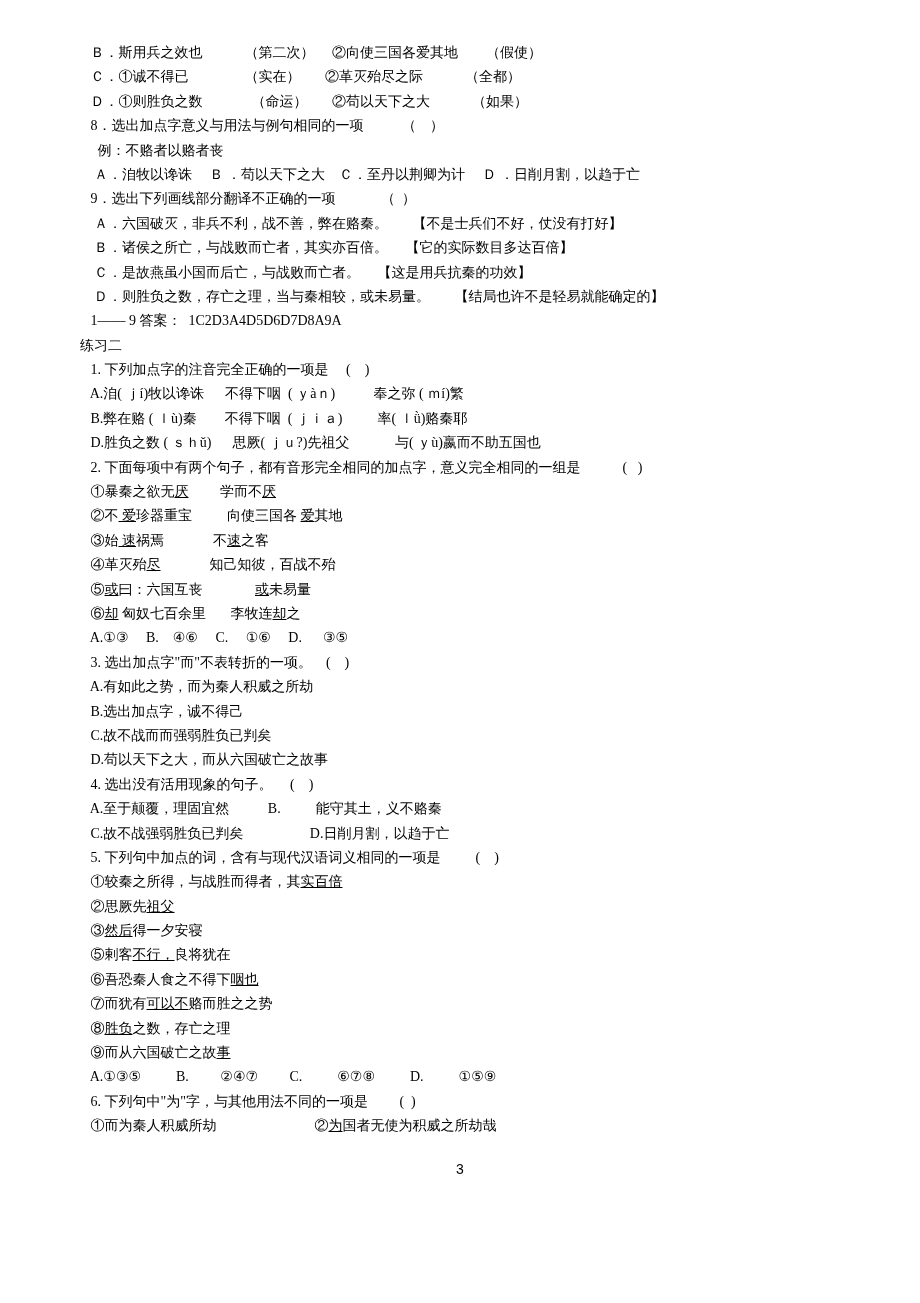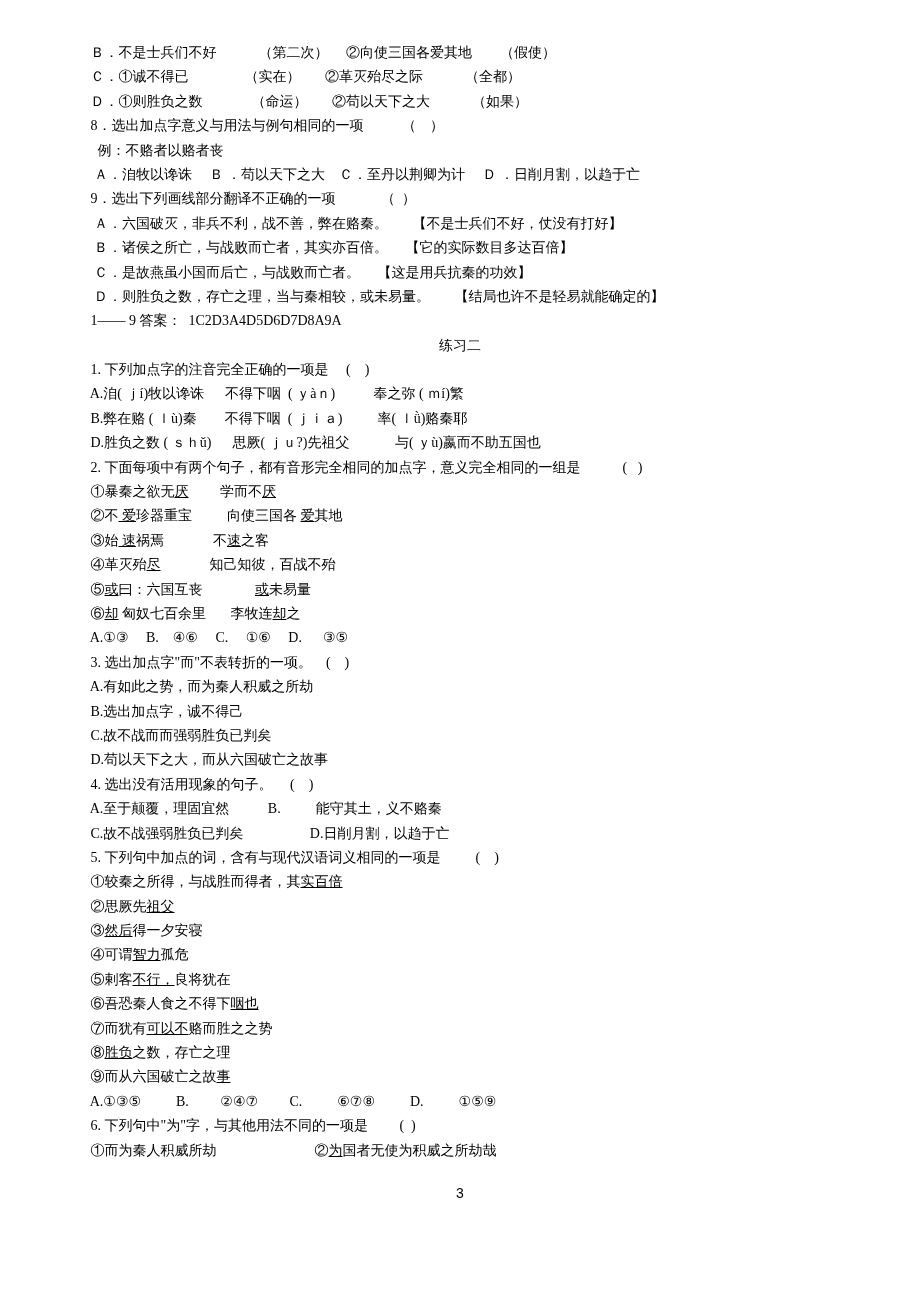--- a/index.html
+++ b/index.html
@@ -11,36 +11,35 @@
       margin: 0;
       padding: 40px 80px;
       width: 920px;
       box-sizing: border-box;
     }
     .line {
       margin: 2px 0;
       white-space: pre;
     }
     .center {
-      text-align: center;
     }
     .underline {
       text-decoration: underline;
     }
     .page-num {
       text-align: center;
       margin-top: 20px;
       font-family: sans-serif;
     }
   </style>
 </head>
 <body>
 
 <div id="content">
-    <div class="line">   Ｂ．不是士兵们不好            （第二次）     ②向使三国各爱其地        （假使）</div>
+    <div class="line">   Ｂ．斯用兵之效也            （第二次）     ②向使三国各爱其地        （假使）</div>
     <div class="line">   Ｃ．①诚不得已                （实在）       ②革灭殆尽之际            （全都）</div>
     <div class="line">   Ｄ．①则胜负之数              （命运）       ②苟以天下之大            （如果）</div>
     <div class="line">   8．选出加点字意义与用法与例句相同的一项           （    ）</div>
     <div class="line">     例：不赂者以赂者丧</div>
     <div class="line">    Ａ．洎牧以谗诛     Ｂ ．苟以天下之大    Ｃ．至丹以荆卿为计     Ｄ ．日削月割，以趋于亡</div>
     <div class="line">   9．选出下列画线部分翻译不正确的一项             （  ）</div>
     <div class="line">    Ａ．六国破灭，非兵不利，战不善，弊在赂秦。       【不是士兵们不好，仗没有打好】</div>
     <div class="line">    Ｂ．诸侯之所亡，与战败而亡者，其实亦百倍。     【它的实际数目多达百倍】</div>
     <div class="line">    Ｃ．是故燕虽小国而后亡，与战败而亡者。     【这是用兵抗秦的功效】</div>
     <div class="line">    Ｄ．则胜负之数，存亡之理，当与秦相较，或未易量。       【结局也许不是轻易就能确定的】</div>
@@ -63,21 +62,20 @@
     <div class="line">   B.选出加点字，诚不得己</div>
     <div class="line">   C.故不战而而强弱胜负已判矣</div>
     <div class="line">   D.苟以天下之大，而从六国破亡之故事</div>
     <div class="line">   4. 选出没有活用现象的句子。     (    )</div>
     <div class="line">   A.至于颠覆，理固宜然           B.          能守其土，义不赂秦</div>
     <div class="line">   C.故不战强弱胜负已判矣                   D.日削月割，以趋于亡</div>
     <div class="line">   5. 下列句中加点的词，含有与现代汉语词义相同的一项是          (    )</div>
     <div class="line">   ①较秦之所得，与战胜而得者，其<span class="underline">实百倍</span></div>
     <div class="line">   ②思厥先<span class="underline">祖父</span></div>
     <div class="line">   ③<span class="underline">然后</span>得一夕安寝</div>
-    <div class="line">   ④可谓<span class="underline">智力</span>孤危</div>
     <div class="line">   ⑤剌客<span class="underline">不行，</span>良将犹在</div>
     <div class="line">   ⑥吾恐秦人食之不得下<span class="underline">咽也</span></div>
     <div class="line">   ⑦而犹有<span class="underline">可以不</span>赂而胜之之势</div>
     <div class="line">   ⑧<span class="underline">胜负</span>之数，存亡之理</div>
     <div class="line">   ⑨而从六国破亡之故<span class="underline">事</span></div>
     <div class="line">   A.①③⑤          B.         ②④⑦         C.          ⑥⑦⑧          D.          ①⑤⑨</div>
     <div class="line">   6. 下列句中"为"字，与其他用法不同的一项是         (  )</div>
     <div class="line">   ①而为秦人积威所劫                            ②<span class="underline">为</span>国者无使为积威之所劫哉</div>
   </div>
 <div class="page-num">3</div>

